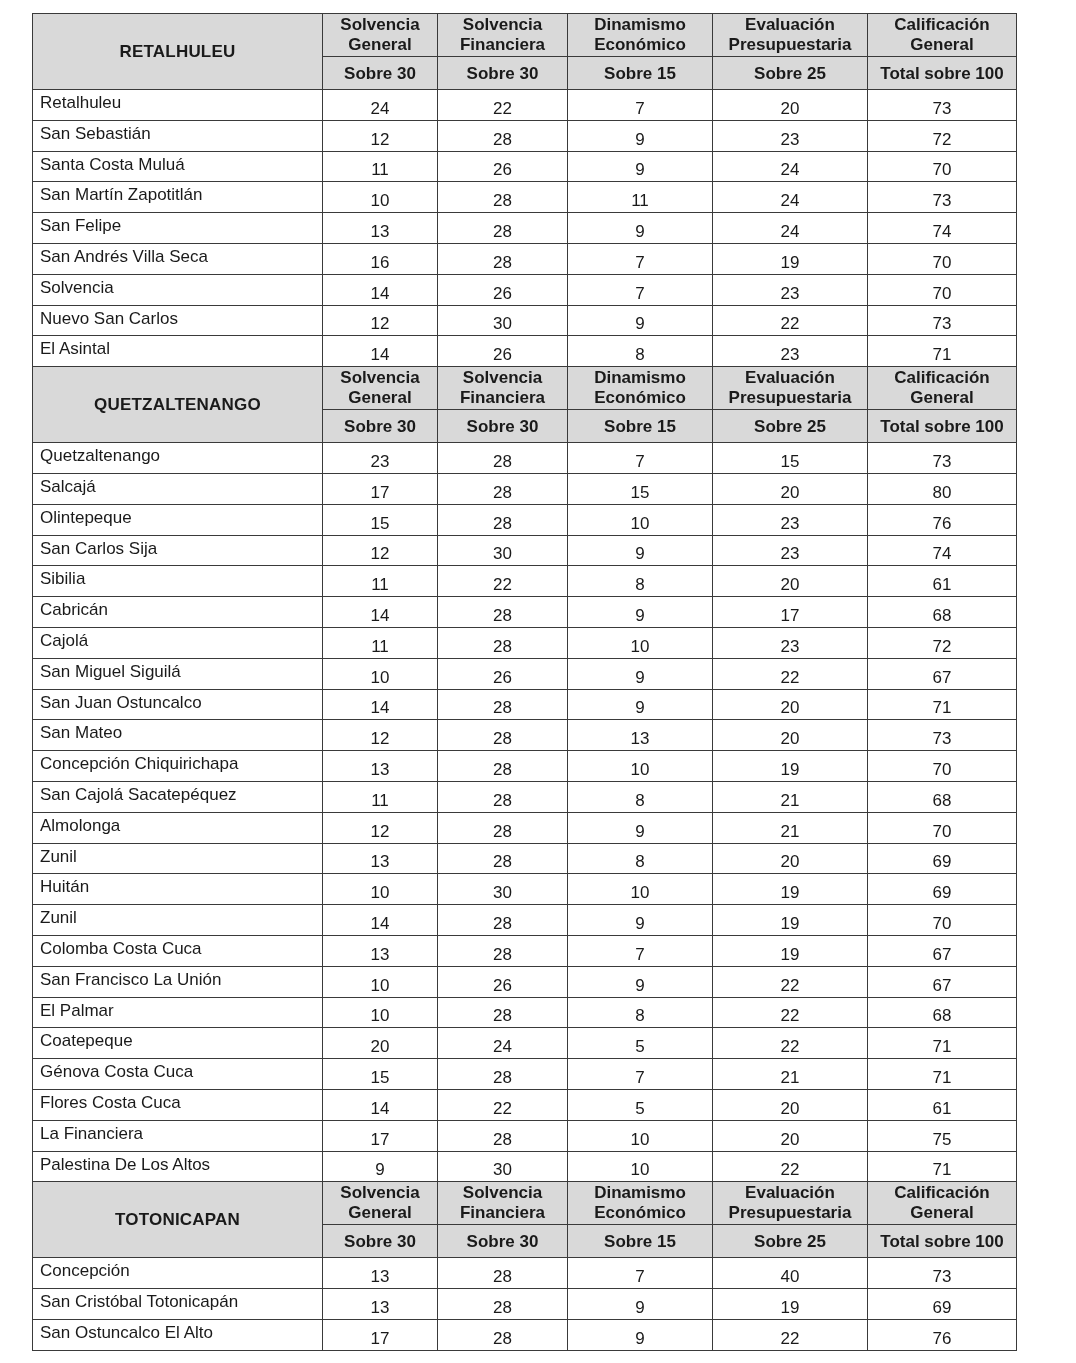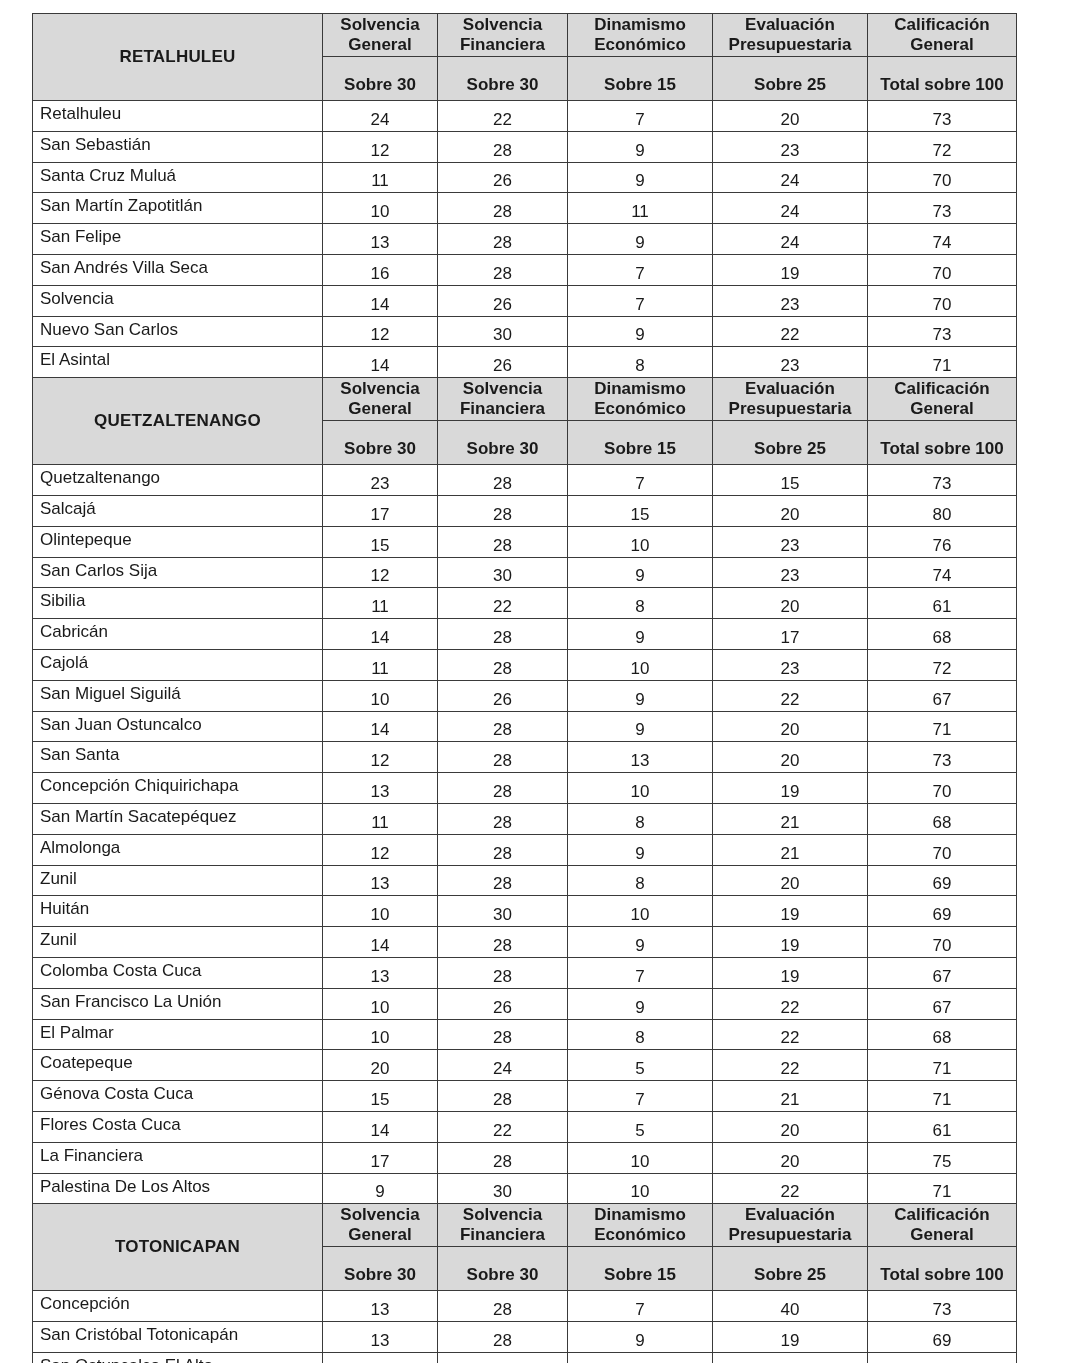--- a/index.html
+++ b/index.html
@@ -10,21 +10,21 @@
   .tbl td, .tbl th { border: 1.5px solid #3a3a3a; padding: 0; }
   .tbl col.c0 { width: 290px; }
   .tbl col.c1 { width: 115px; }
   .tbl col.c2 { width: 130px; }
   .tbl col.c3 { width: 145px; }
   .tbl col.c4 { width: 155px; }
   .tbl col.c5 { width: 149px; }
   th { background: #d9d9d9; font-weight: bold; font-size: 17px; text-align: center; line-height: 20px; }
   th.dept { font-size: 17px; letter-spacing: 0.2px; }
   tr.h1 th { height: 42px; vertical-align: middle; }
-  tr.h2 th { height: 30px; padding-top: 13px; text-align: center; }
+  tr.h2 th { height: 30px; padding-top: 2px; text-align: center; }
   td { font-size: 17px; height: 28.8px; }
   td.name { text-align: left; padding-left: 7px; vertical-align: top; line-height: 26px; }
   td.num { text-align: center; vertical-align: bottom; line-height: 20px; padding-bottom: 1px; }
 </style>
 </head>
 <body>
 
 <table class="tbl">
   <colgroup>
     <col class="c0">
@@ -75,21 +75,21 @@
       </tr>
       <tr>
         <td class="name">San Sebastián</td>
         <td class="num">12</td>
         <td class="num">28</td>
         <td class="num">9</td>
         <td class="num">23</td>
         <td class="num">72</td>
       </tr>
       <tr>
-        <td class="name">Santa Cruz Muluá</td>
+        <td class="name">Santa Costa Muluá</td>
         <td class="num">11</td>
         <td class="num">26</td>
         <td class="num">9</td>
         <td class="num">24</td>
         <td class="num">70</td>
       </tr>
       <tr>
         <td class="name">San Martín Zapotitlán</td>
         <td class="num">10</td>
         <td class="num">28</td>
@@ -233,37 +233,37 @@
       </tr>
       <tr>
         <td class="name">San Juan Ostuncalco</td>
         <td class="num">14</td>
         <td class="num">28</td>
         <td class="num">9</td>
         <td class="num">20</td>
         <td class="num">71</td>
       </tr>
       <tr>
-        <td class="name">San Santa</td>
+        <td class="name">San Mateo</td>
         <td class="num">12</td>
         <td class="num">28</td>
         <td class="num">13</td>
         <td class="num">20</td>
         <td class="num">73</td>
       </tr>
       <tr>
         <td class="name">Concepción Chiquirichapa</td>
         <td class="num">13</td>
         <td class="num">28</td>
         <td class="num">10</td>
         <td class="num">19</td>
         <td class="num">70</td>
       </tr>
       <tr>
-        <td class="name">San Martín Sacatepéquez</td>
+        <td class="name">San Cajolá Sacatepéquez</td>
         <td class="num">11</td>
         <td class="num">28</td>
         <td class="num">8</td>
         <td class="num">21</td>
         <td class="num">68</td>
       </tr>
       <tr>
         <td class="name">Almolonga</td>
         <td class="num">12</td>
         <td class="num">28</td>

